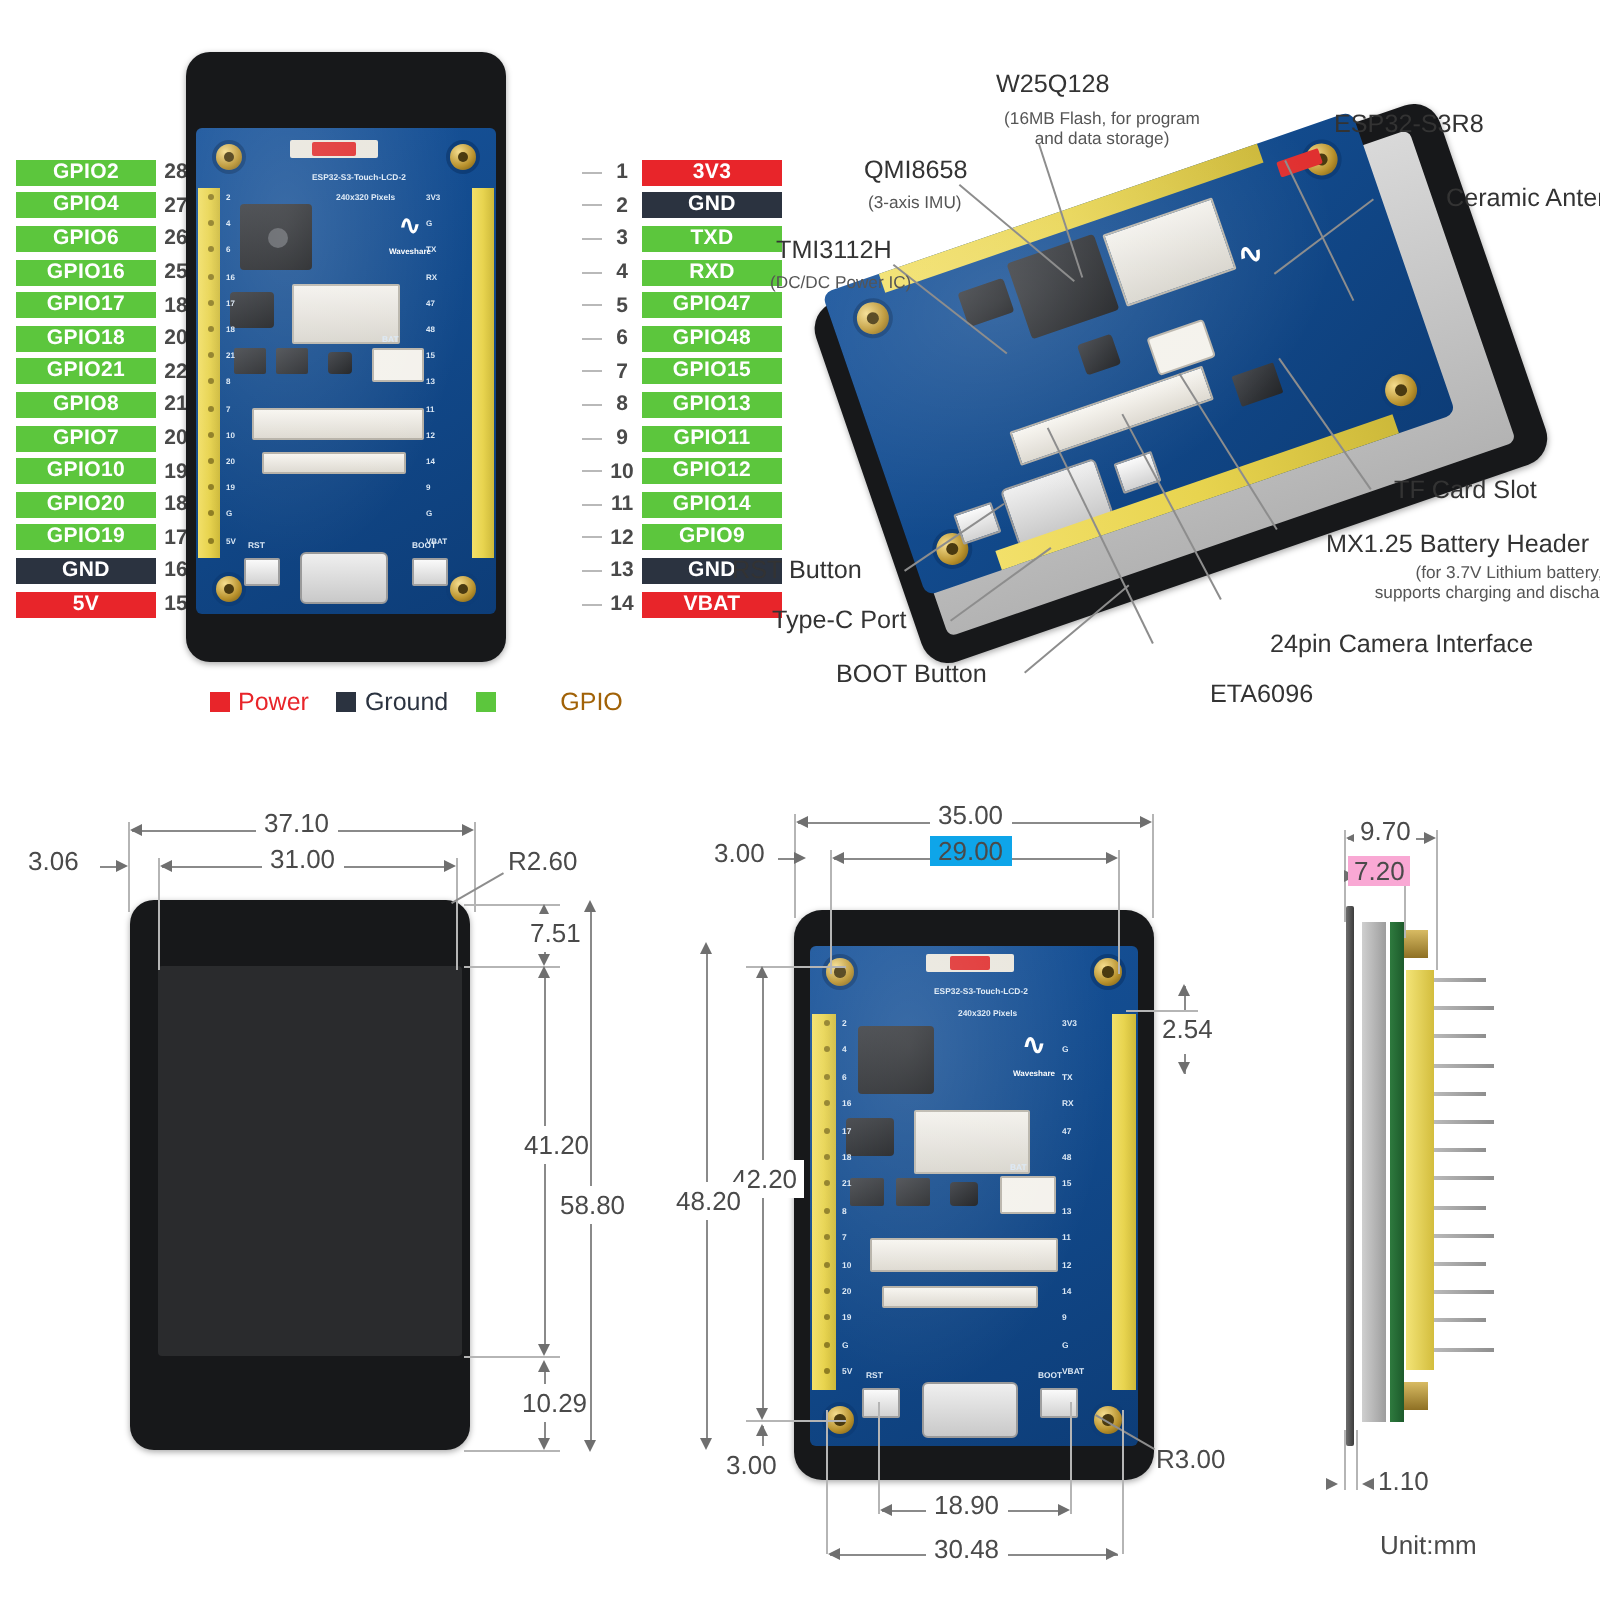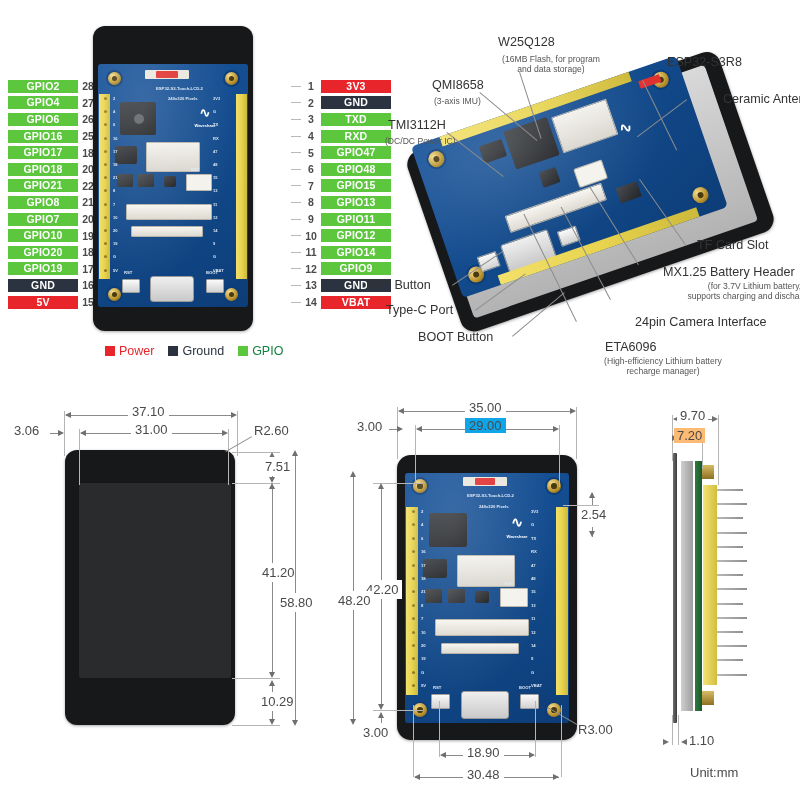--- a/index.html
+++ b/index.html
@@ -316,21 +316,21 @@
       <div>
         <span class="sw" style="background: rgb(232, 37, 42);"></span>
         <span style="color: rgb(232, 37, 42);">Power</span>
       </div>
       <div>
         <span class="sw" style="background: rgb(43, 51, 64);"></span>
         <span style="color: rgb(43, 51, 64);">Ground</span>
       </div>
       <div>
         <span class="sw" style="background: rgb(92, 198, 61);"></span>
-        <span style="color: #15803d;">GPIO</span>
+        <span style="color: #a16207; margin-left: 28px;">GPIO</span>
       </div>
     </div>
 </div>
 
 <div class="abs" style="left:400px;top:0;width:400px;height:390px;">
 
   <div class="abs" style="left:6px;top:60px;width:350px;height:270px;transform:rotate(-19deg);">
     <div class="bezel" style="position:absolute;left:20px;top:40px;width:330px;height:190px;border-radius:14px;"></div>
     <div class="abs" style="left:34px;top:52px;width:300px;height:165px;background:linear-gradient(180deg,#d9d9d9,#b3b3b3);border-radius:4px;"></div>
     <div class="pcb" style="left:30px;top:34px;width:280px;height:160px;border-radius:5px;">
@@ -384,22 +384,20 @@
 
   <div class="anno" style="left:297px;top:238px;">TF Card Slot</div>
 
   <div class="anno" style="left:263px;top:265px;">MX1.25 Battery Header</div>
   <div class="anno small" id="sub6" style="left:262px;top:281px;text-align:center;width:185px;white-space:pre;">(for 3.7V Lithium battery,
 supports charging and discharging)</div>
 
   <div class="anno" style="left:235px;top:315px;">24pin Camera Interface</div>
 
   <div class="anno" style="left:205px;top:340px;">ETA6096</div>
-  <div class="anno small" id="sub8" style="left:168px;top:356px;text-align:center;width:190px;white-space:pre;">(High-efficiency Lithium battery
-recharge manager)</div>
 
   <div class="anno" style="left:-34px;top:278px;">RST Button</div>
   <div class="anno" style="left:-14px;top:303px;">Type-C Port</div>
   <div class="anno" style="left:18px;top:330px;">BOOT Button</div>
 </div>
 
 <div class="abs" style="left:0;top:395px;width:335px;height:405px;">
   <div class="bezel" style="position:absolute;left:65px;top:55px;width:170px;height:275px;border-radius:12px;"></div>
   <div class="screen" style="left:79px;top:88px;width:152px;height:195px;"></div>
 
@@ -620,21 +618,21 @@
   <div class="ext dlv" style="left:73px;top:20px;height:70px;"></div>
   <div class="dl dlh" style="left:29px;top:24px;width:42px;"></div>
   <div class="arr arL" style="left:28px;top:21px;"></div>
   <div class="arr arR" style="left:67px;top:21px;"></div>
   <div class="dim" style="left:32px;top:13px;background:#fff;padding:0 3px;">9.70</div>
 
   <div class="ext dlv" style="left:57px;top:38px;height:36px;"></div>
   <div class="dl dlh" style="left:29px;top:43px;width:27px;"></div>
   <div class="arr arR" style="left:27px;top:40px;"></div>
   <div class="arr arL" style="left:53px;top:40px;"></div>
-  <div class="dim" style="left:29px;top:33px;background:#fdba74;padding:0 3px;">7.20</div>
+  <div class="dim" style="left:29px;top:33px;background:#f9a8d4;padding:0 3px;">7.20</div>
 
   <div class="ext dlv" style="left:27px;top:320px;height:30px;"></div>
   <div class="ext dlv" style="left:33px;top:320px;height:30px;"></div>
   <div class="arr arR" style="left:18px;top:344px;"></div>
   <div class="arr arL" style="left:36px;top:344px;"></div>
   <div class="dim" style="left:44px;top:338px;">1.10</div>
 
   <div class="unit" style="left:45px;top:370px;">Unit:mm</div>
 </div>
 

